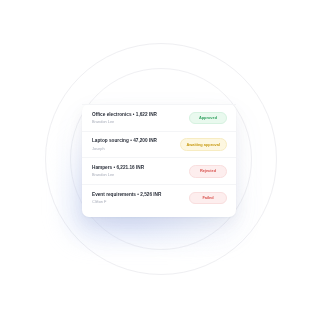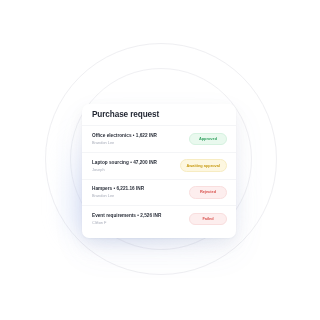--- a/index.html
+++ b/index.html
@@ -165,21 +165,20 @@
 <body>
 
 <div id="stage">
 
   <div class="ring ring-outer"></div>
   <div class="ring ring-inner"></div>
   <div class="glow"></div>
 
   <div class="card">
 
-    <div class="card-title">Purchase request</div>
 
     <div class="rows">
 
       <div class="row">
         <div class="row-text">
           <div class="row-title">Office electronics • 1,622 INR</div>
           <div class="row-sub">Brandon Lee</div>
         </div>
         <div class="pill pill-approved">Approved</div>
       </div>

